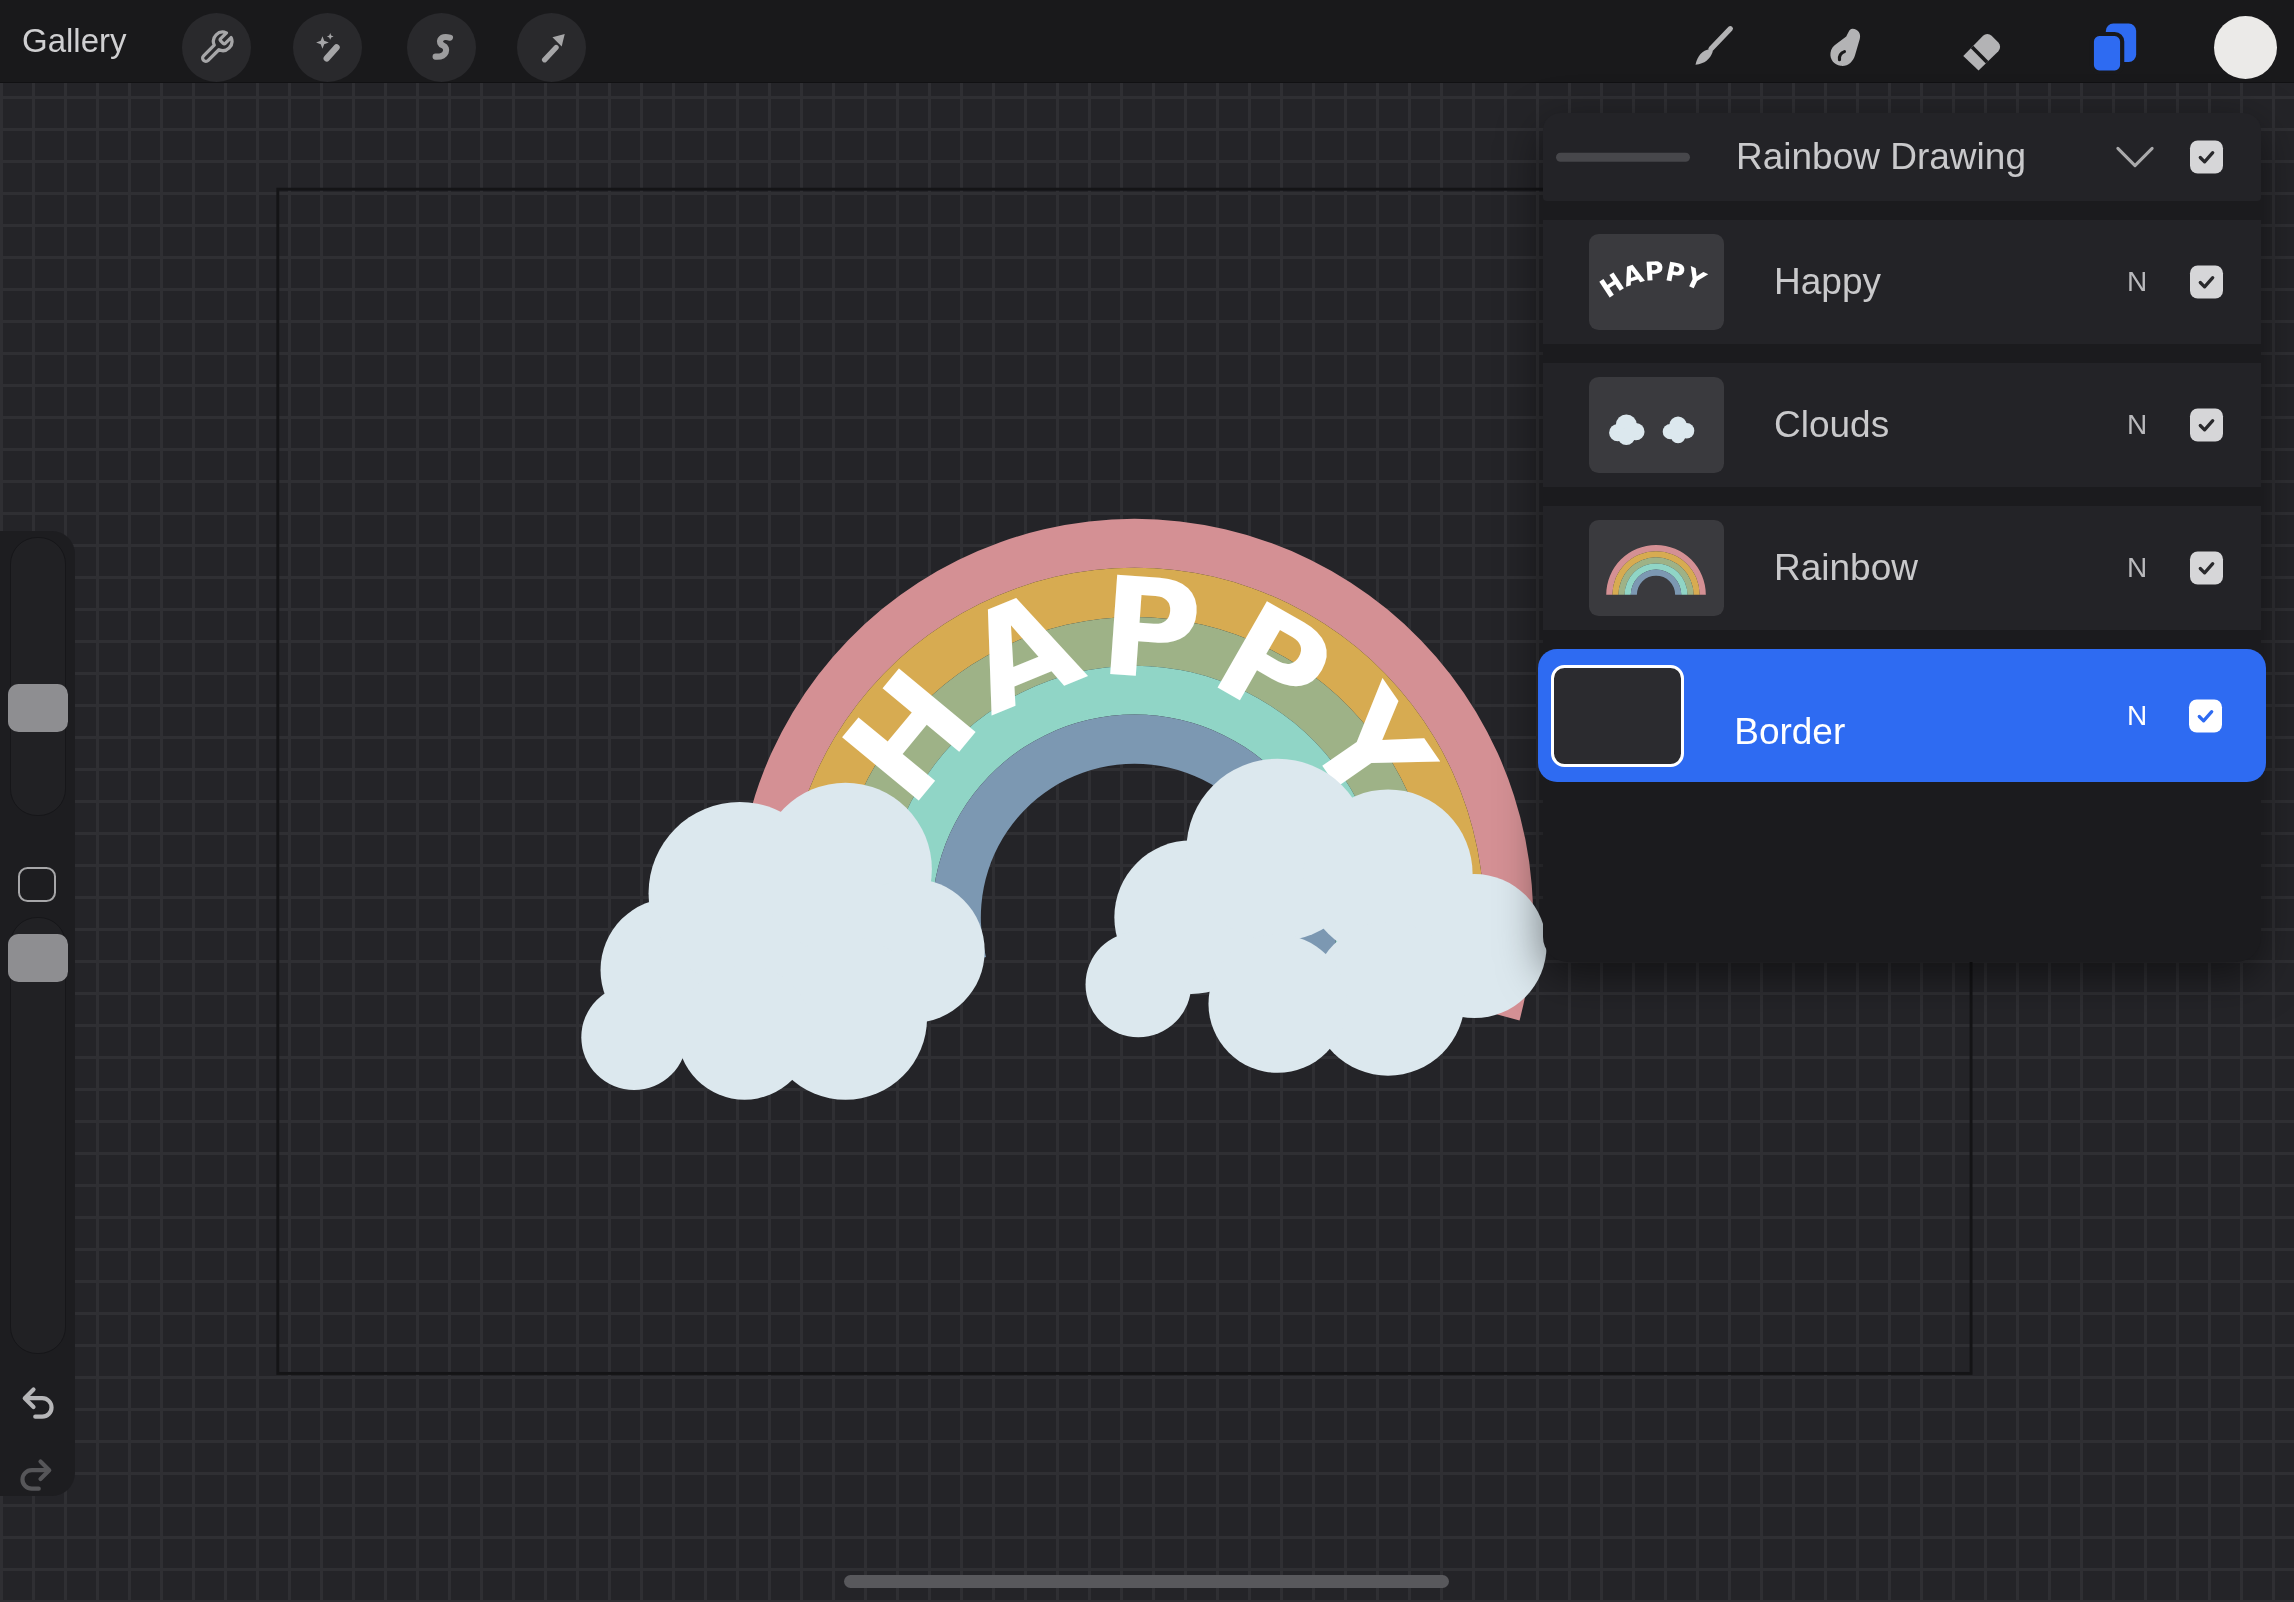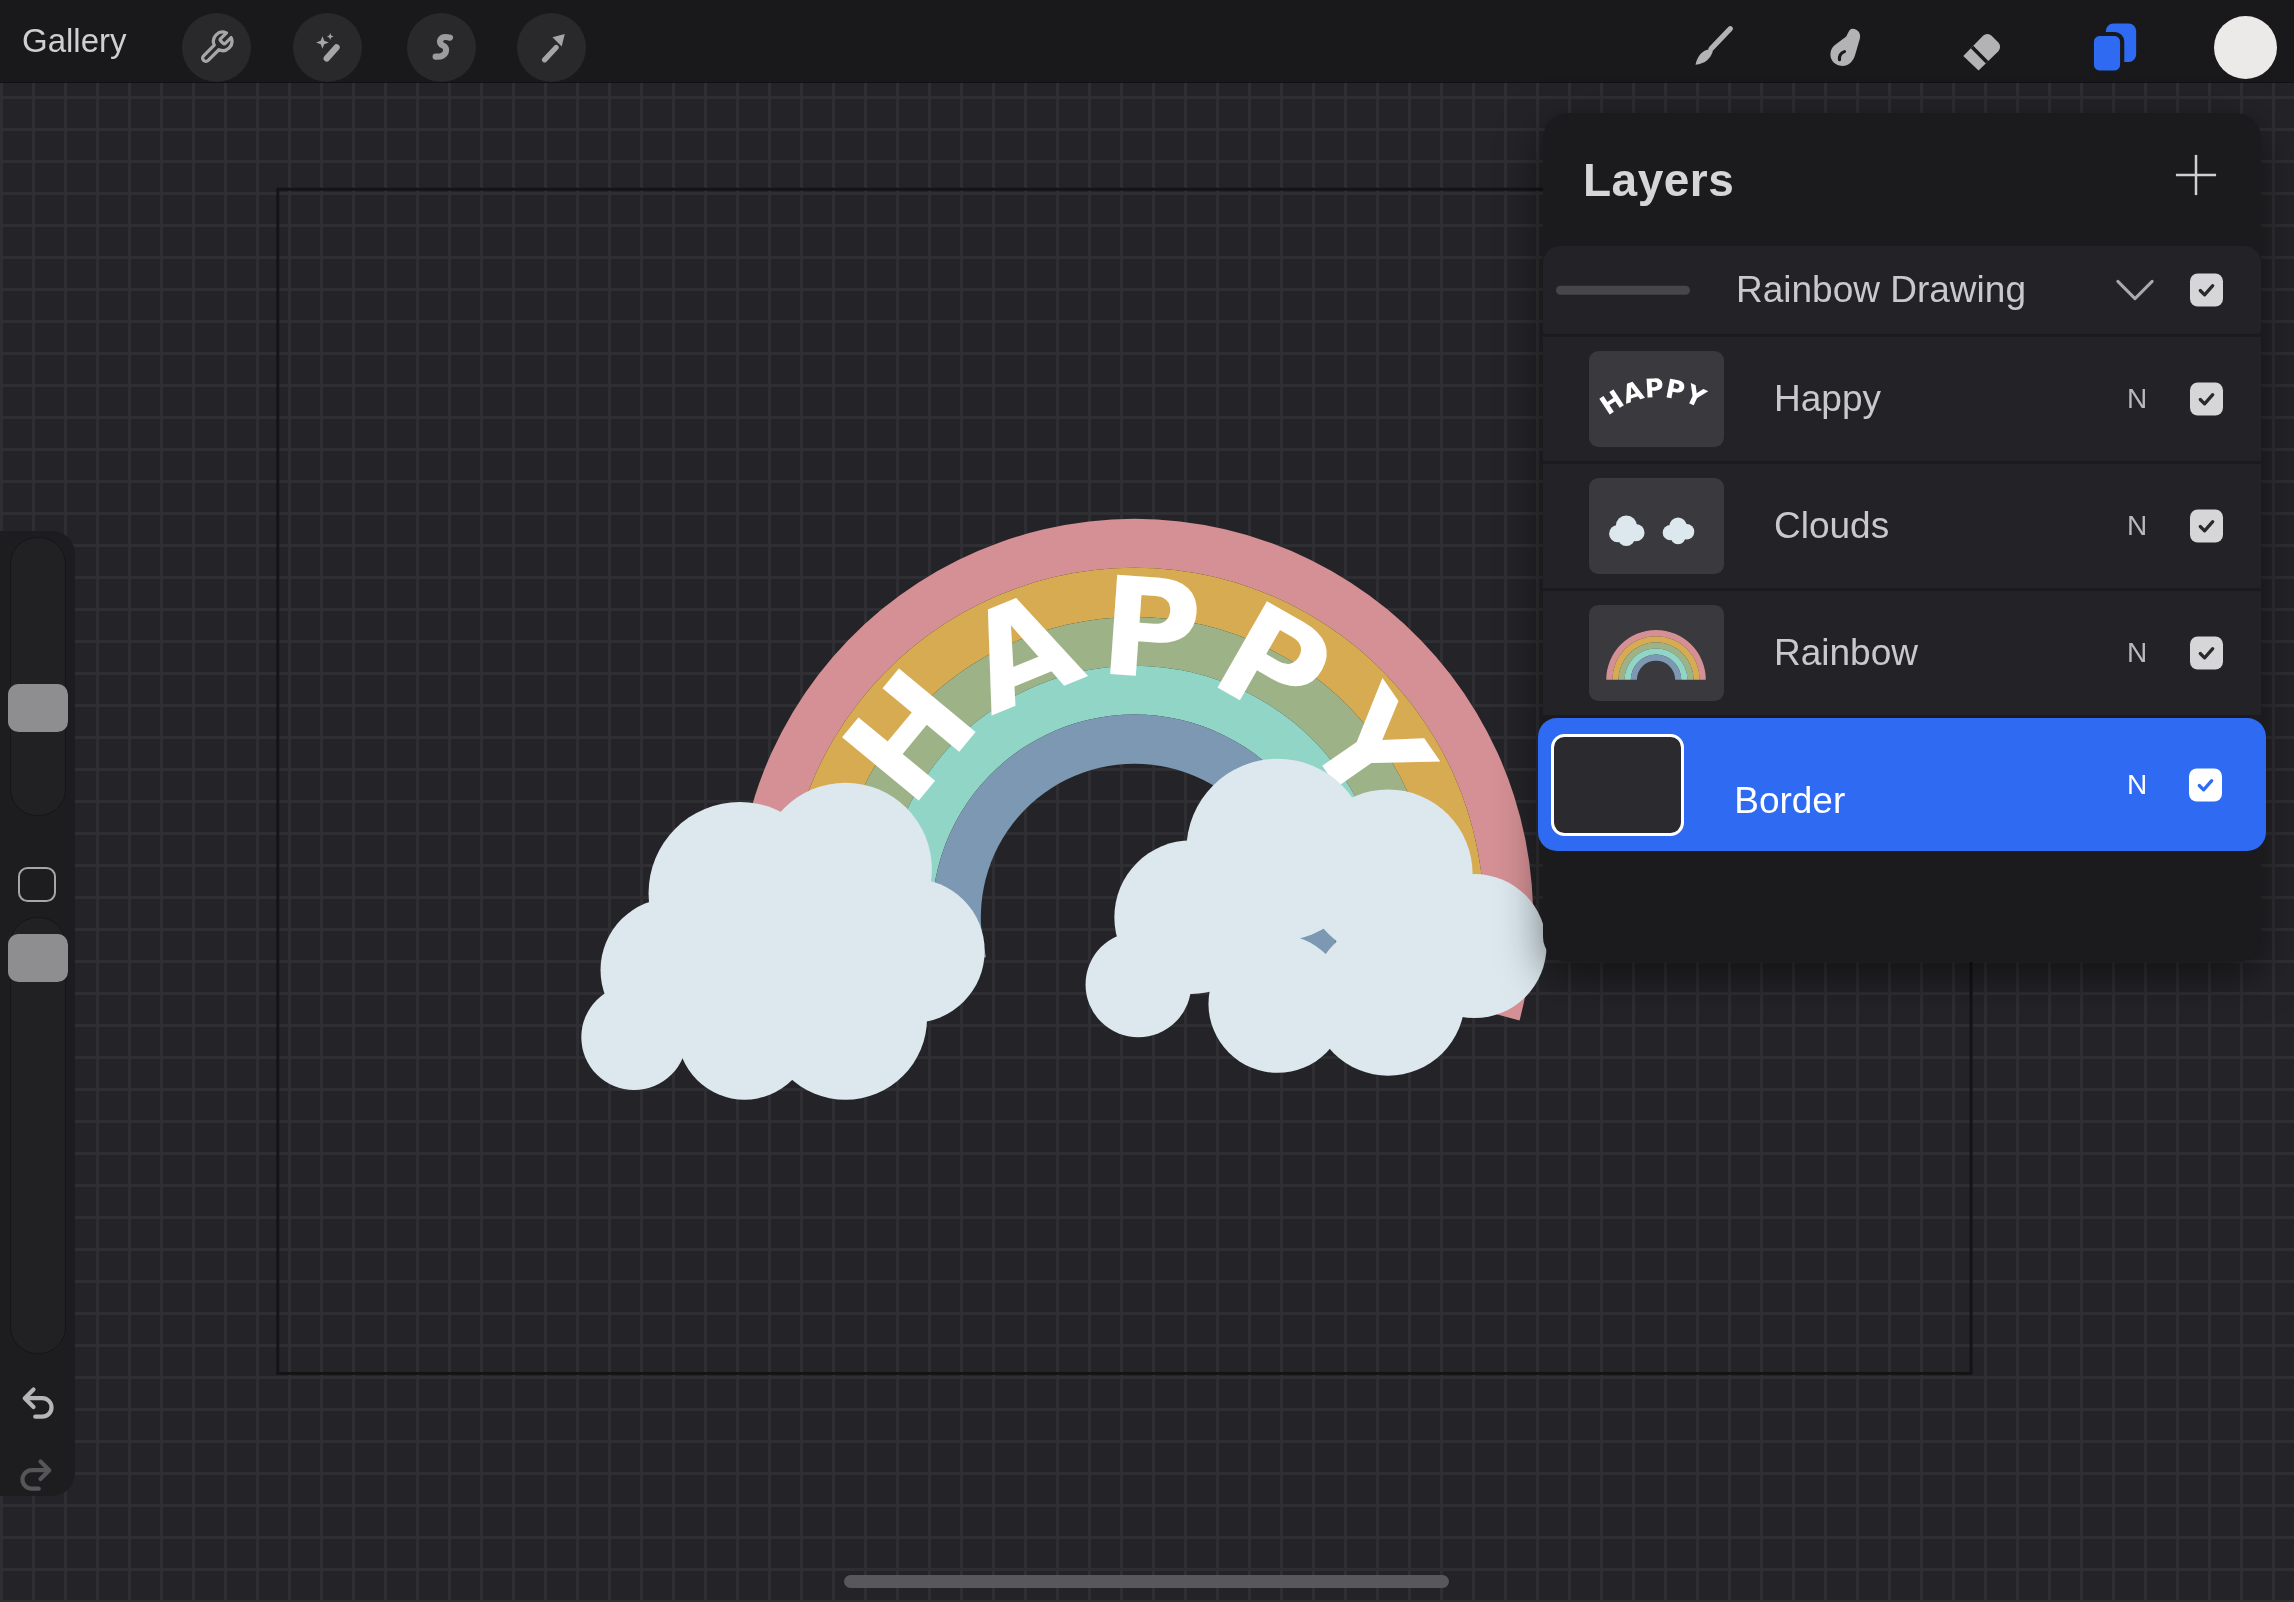--- a/index.html
+++ b/index.html
@@ -32,21 +32,21 @@
   .handle-opacity{top:403px;}
   .modify-btn{position:absolute;left:18px;top:336px;width:38px;height:35px;border:2.9px solid #a6a6a8;border-radius:9.6px;background:transparent;}
   .side-icon{position:absolute;left:16.3px;width:42px;height:42px;display:flex;align-items:center;justify-content:center;}
   .undo-btn{top:850px;}
   .redo-btn{top:922px;}
   
   .layers-panel{position:absolute;left:1543px;top:113px;width:718px;height:849px;background:#1b1b1e;border-radius:25px;z-index:7;box-shadow:0 13.4px 44px rgba(0,0,0,.5);}
   .panel-header{position:relative;height:133px;}
   .panel-title{position:absolute;left:40px;top:50%;transform:translateY(-50%);font-size:46px;font-weight:bold;color:#d6d6d8;letter-spacing:0.5px;}
   .add-layer-btn{position:absolute;right:38px;top:35px;width:54px;height:54px;display:flex;align-items:center;justify-content:center;background:transparent;border:none;cursor:pointer;padding:0;}
-  .rows{display:flex;flex-direction:column;gap:3px;}
+  .rows{display:flex;flex-direction:column;gap:19px;}
   .layer-row{position:relative;background:#232327;}
   .row-group{height:88px;border-radius:17.3px 17.3px 3.8px 3.8px;}
   .row-layer{height:124px;}
   .row-selected{height:133px;background:#2e6bf2;border-radius:19px;margin-left:-4.8px;margin-right:-4.8px;}
   .row-background{height:105px;border-radius:3.8px 3.8px 25px 25px;}
   .v-center{position:absolute;top:50%;transform:translateY(-50%);}
   .group-line{left:13.4px;width:134px;height:8.6px;border-radius:4.8px;background:#47474b;}
   .thumb{border-radius:9.6px;background:#3a3a3e;overflow:hidden;}
   .thumb-child{left:46px;width:135px;height:96px;}
   .thumb-plain{left:9.6px;width:133px;height:73px;background:#323236;}
@@ -178,29 +178,20 @@
     </div>
     <div class="side-icon redo-btn">
       <svg width="42" height="42" viewBox="0 0 24 24">
         <path d="M14 4.8 L19 9.8 L14 14.8" fill="none" stroke="#565659" stroke-width="2.4" stroke-linecap="round" stroke-linejoin="round"></path>
         <path d="M18.4 9.8 H9 a5.3 5.3 0 0 0 0 10.6 H13" fill="none" stroke="#565659" stroke-width="2.4" stroke-linecap="round"></path>
       </svg>
     </div>
   </div>
 
   <div class="layers-panel">
-    <div class="panel-header">
-      <div class="panel-title">Layers</div>
-      <button class="add-layer-btn">
-        <svg width="44" height="44" viewBox="0 0 46 46">
-          <line x1="23" y1="2" x2="23" y2="44" stroke="#d0d0d2" stroke-width="2.6"></line>
-          <line x1="2" y1="23" x2="44" y2="23" stroke="#d0d0d2" stroke-width="2.6"></line>
-        </svg>
-      </button>
-    </div>
 
     <div class="rows">
 
       <div class="layer-row row-group">
         <div class="v-center group-line"></div>
         <div class="v-center row-name name-group">Rainbow Drawing</div>
         <div class="v-center chevron-wrap">
           <svg width="40" height="25" viewBox="0 0 42 26">
             <polyline points="3,4 21,22 39,4" fill="none" stroke="#a9a9ab" stroke-width="3.2" stroke-linecap="round" stroke-linejoin="round"></polyline>
           </svg>

